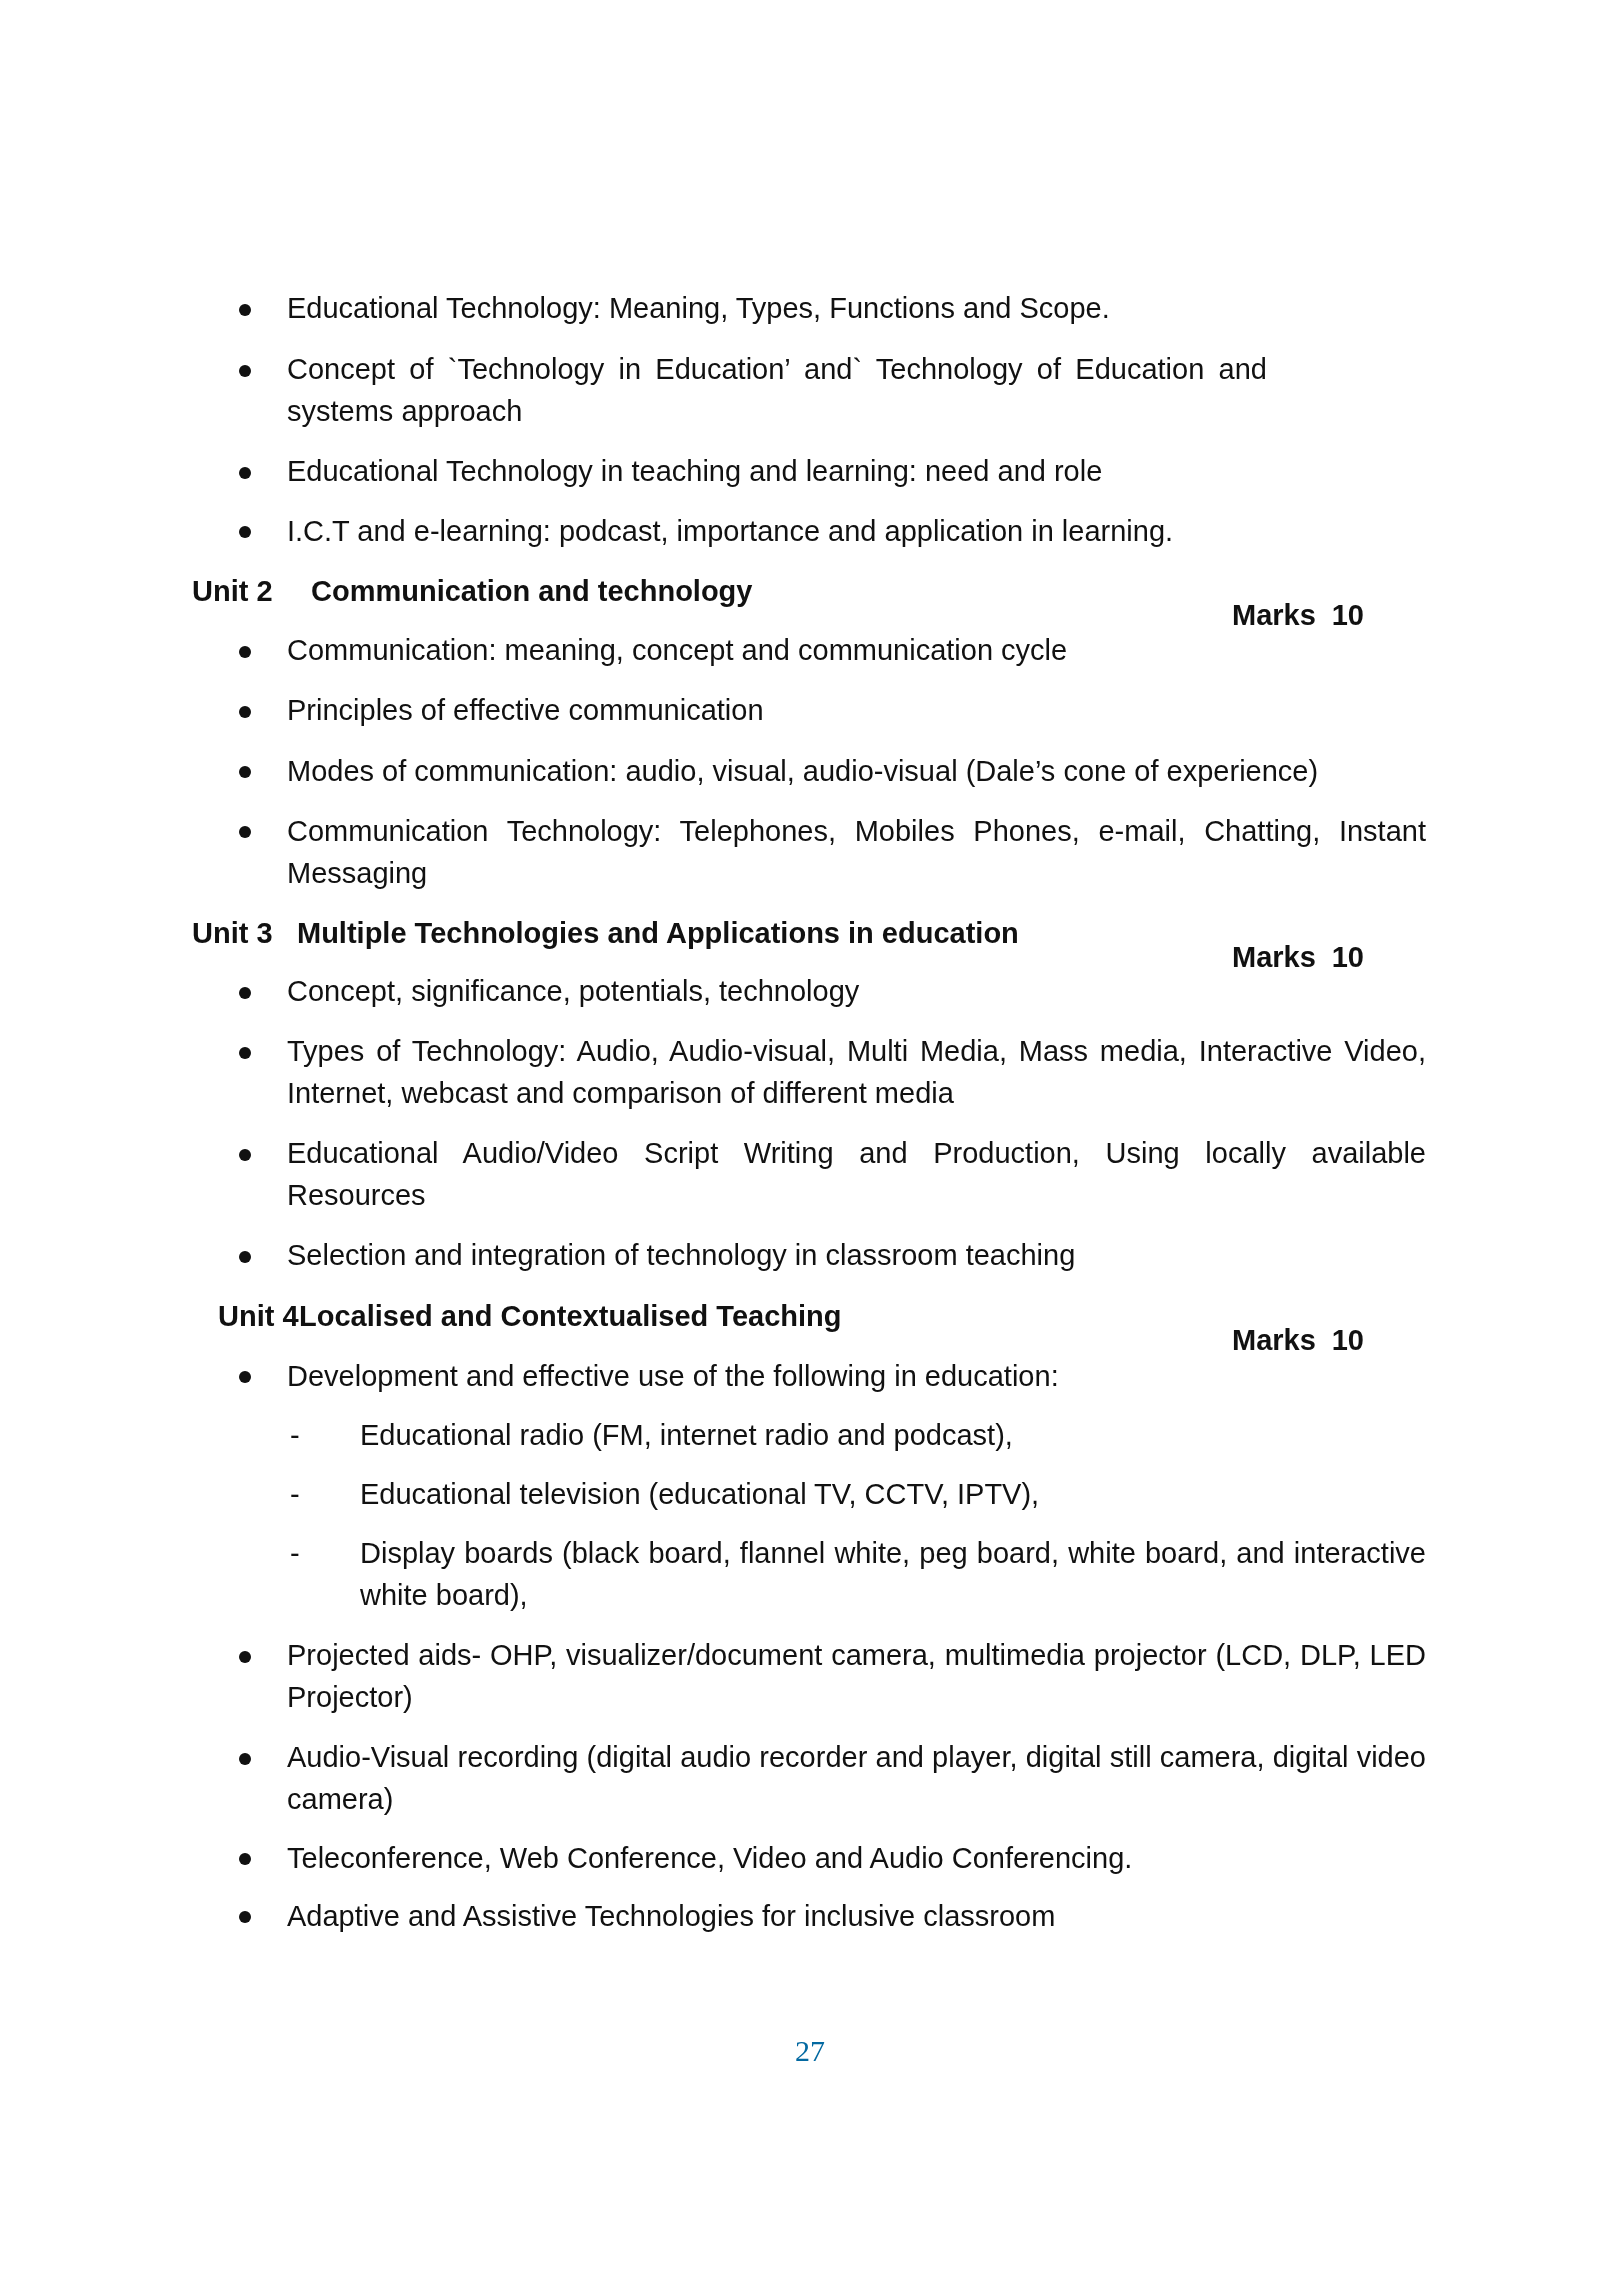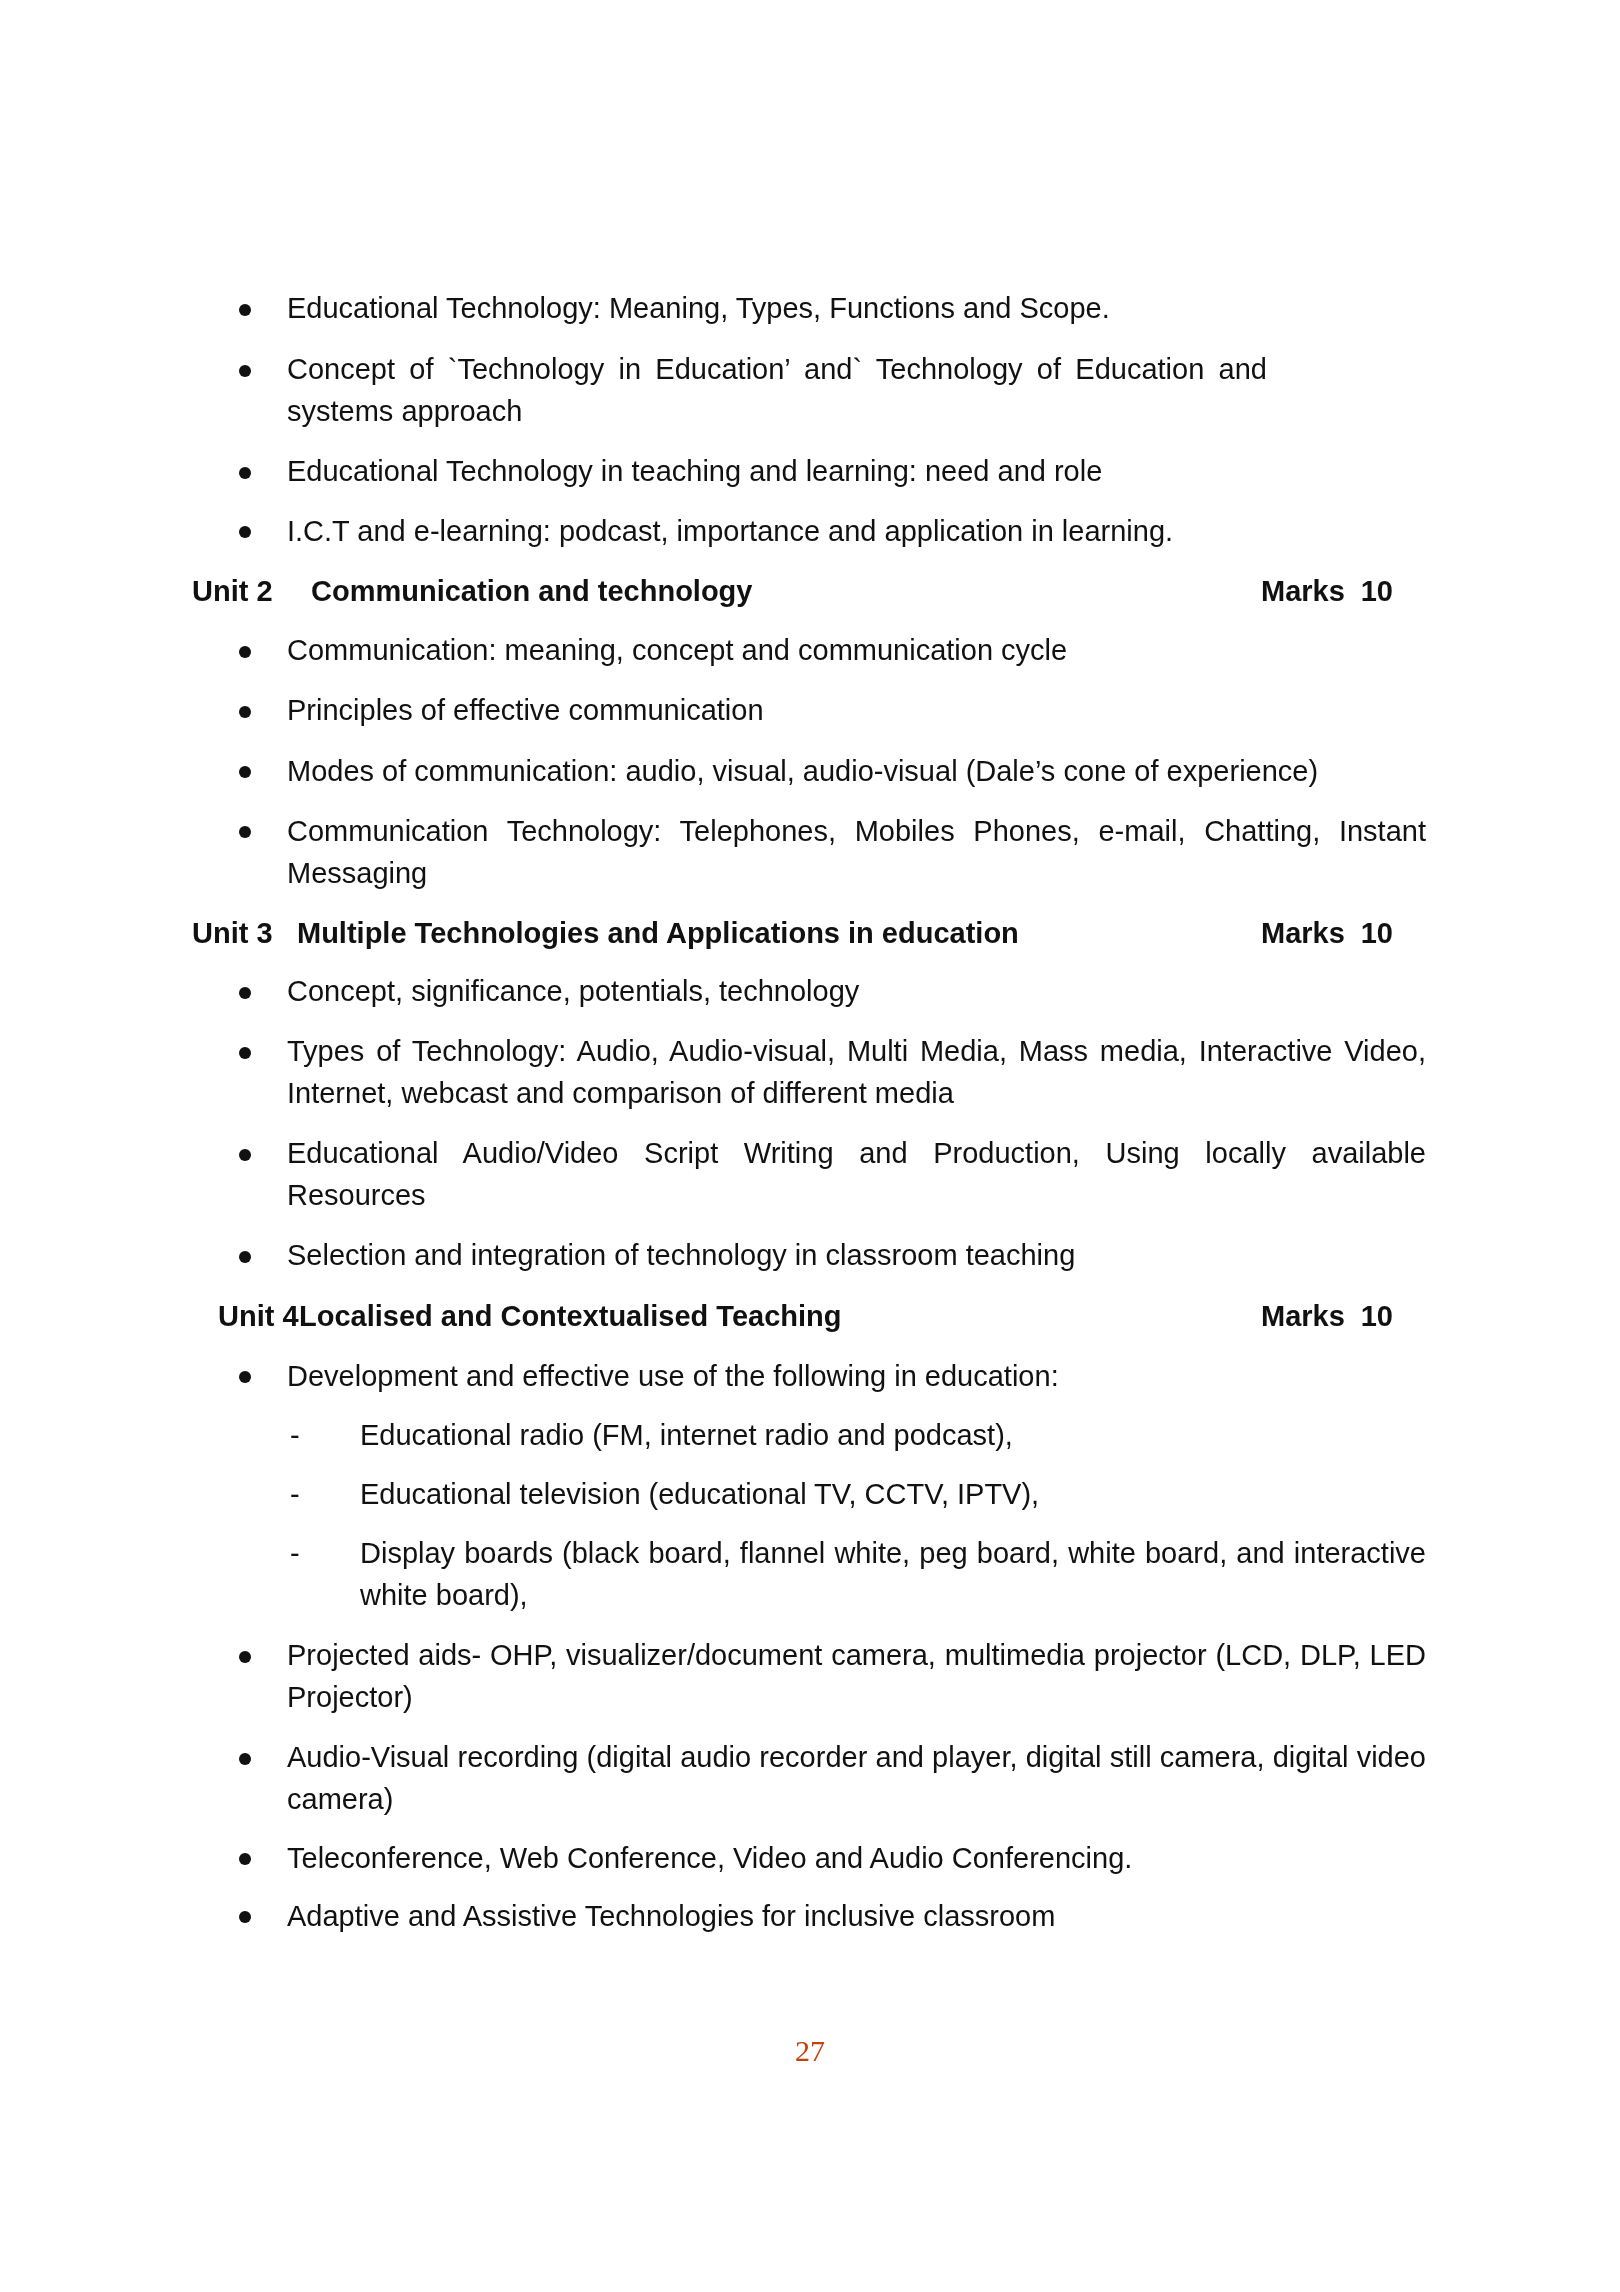--- a/index.html
+++ b/index.html
@@ -58,37 +58,38 @@
     position: absolute;
     font-size: 29px;
     line-height: 42px;
     font-weight: bold;
     white-space: nowrap;
   }
   .unit-label { position: absolute; white-space: nowrap; }
   .unit-title { position: absolute; white-space: nowrap; }
   .marks {
     position: absolute;
-    left: 1261px;
+    left: 1232px;
     font-size: 29px;
     line-height: 42px;
     font-weight: bold;
     white-space: nowrap;
     word-spacing: 7.8px;
+    margin-top: 24px;
   }
   .page-number {
     position: absolute;
     left: 0;
     width: 1620px;
     top: 2033px;
     text-align: center;
     font-family: "Liberation Serif", serif;
     font-size: 30px;
     line-height: 35px;
-    color: #c2410c;
+    color: #0369a1;
   }
 </style>
 </head>
 <body>
 
 <div class="page">
 
   <div>
     <span class="bullet-dot" style="top:304px"></span>
     <div class="bullet-item" style="top:287px">Educational Technology:  Meaning, Types, Functions and Scope.</div>

